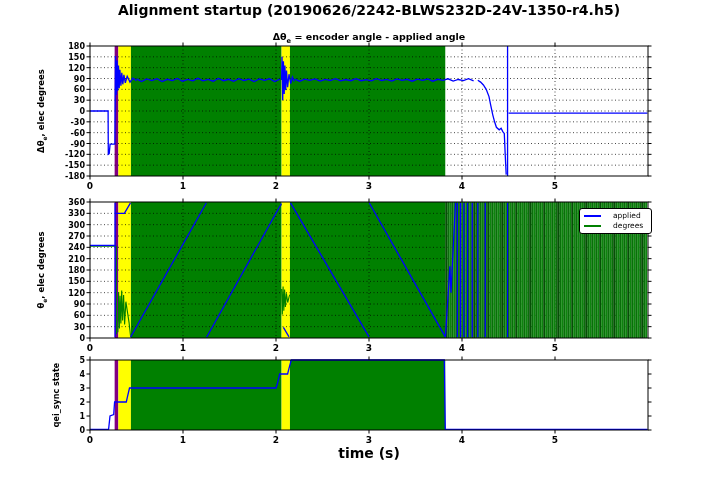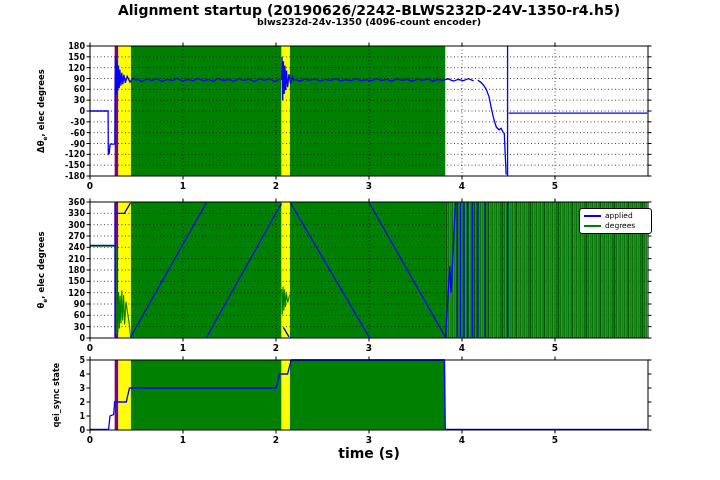--- a/index.html
+++ b/index.html
@@ -19,21 +19,21 @@
   #ylabel-bottom{left:56px;top:395px;font-size:8px;}
   sub{font-size:70%;}
   #xlabel{position:absolute;left:90px;top:445px;width:558px;text-align:center;font-weight:bold;font-size:14px;}
   #legend{
     position:absolute;left:579px;top:208px;width:64px;background:#fff;
     border:1px solid #000;border-radius:3px;padding:2px 3px 2px 4px;
     font-size:7.5px;line-height:10px;
   }
   .legend-row{display:flex;align-items:center;gap:4px;}
   .legend-sample{display:inline-block;width:17px;height:2px;flex:0 0 17px;}
-  .legend-label{white-space:nowrap;}
+  .legend-label{white-space:nowrap;margin-left:8px;}
 </style>
 </head>
 <body>
 
 <div id="figure">
   <svg id="plot-svg" width="720" height="480">
       <g>
         <rect x="114.645" y="46" width="3.720000000000013" height="130" fill="#800080"></rect>
         <rect x="118.36500000000001" y="46" width="12.555000000000007" height="130" fill="#ffff00"></rect>
         <rect x="130.92000000000002" y="46" width="150.65999999999997" height="130" fill="#008000"></rect>
@@ -376,21 +376,21 @@
         <line stroke="#000" stroke-width="1" x1="86.5" y1="374" x2="90" y2="374"></line>
         <line stroke="#000" stroke-width="1" x1="648" y1="374" x2="651.5" y2="374"></line>
         <text x="85" y="377" text-anchor="end" font-size="8" font-weight="bold" fill="#000">4</text>
         <line stroke="#000" stroke-width="1" x1="86.5" y1="360" x2="90" y2="360"></line>
         <line stroke="#000" stroke-width="1" x1="648" y1="360" x2="651.5" y2="360"></line>
         <text x="85" y="363" text-anchor="end" font-size="8" font-weight="bold" fill="#000">5</text>
       </g>
     </svg>
 
   <div class="title-line" id="title1">Alignment startup (20190626/2242-BLWS232D-24V-1350-r4.h5)</div>
-  <div class="title-line" id="title2">blws232d-24v-1350 (4096-count encoder)</div>
+  <div class="title-line" id="title3"><span>Δθ</span><sub>e</sub><span> =  encoder angle - applied angle</span></div>
 
   <div class="ylabel" id="ylabel-top"><span>Δθ</span><sub>e</sub><span>, elec degrees</span></div>
   <div class="ylabel" id="ylabel-mid"><span>θ</span><sub>e</sub><span>, elec degrees</span></div>
   <div class="ylabel" id="ylabel-bottom">qei_sync state</div>
 
   <div id="xlabel">time (s)</div>
 
   <div id="legend">
     <div class="legend-row">
       <span class="legend-sample" style="background: rgb(0, 0, 255);"></span>

